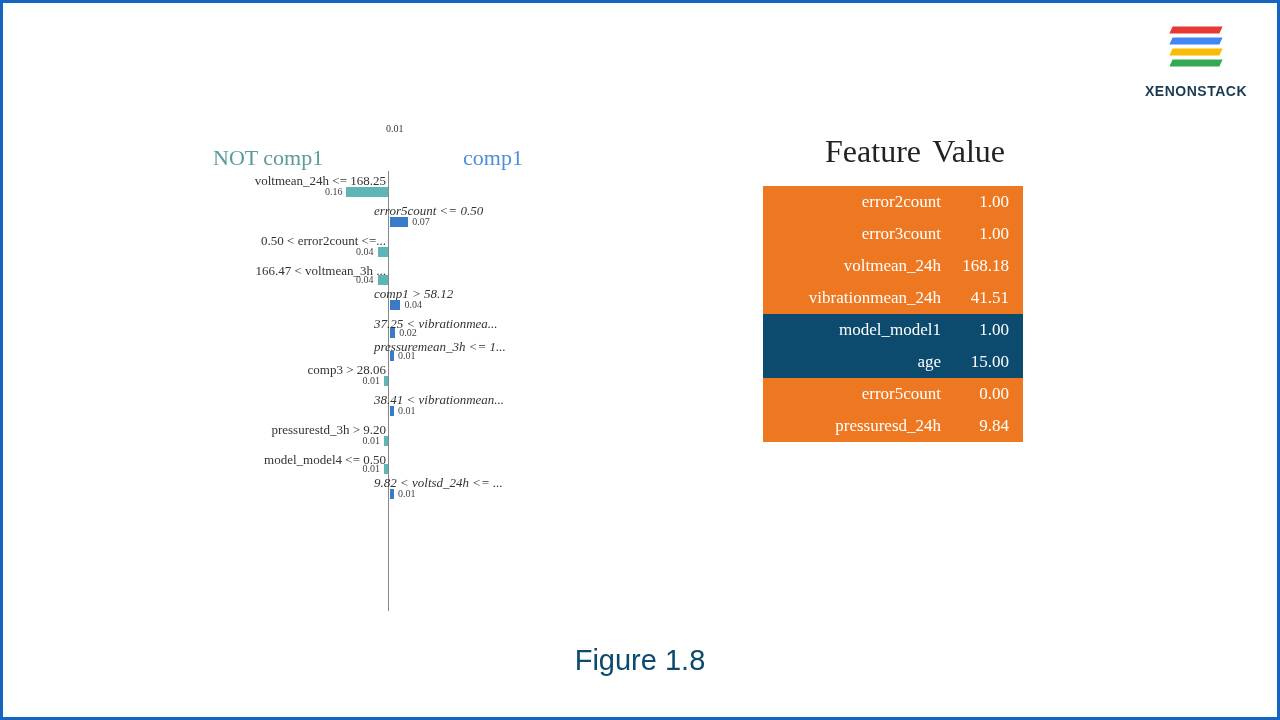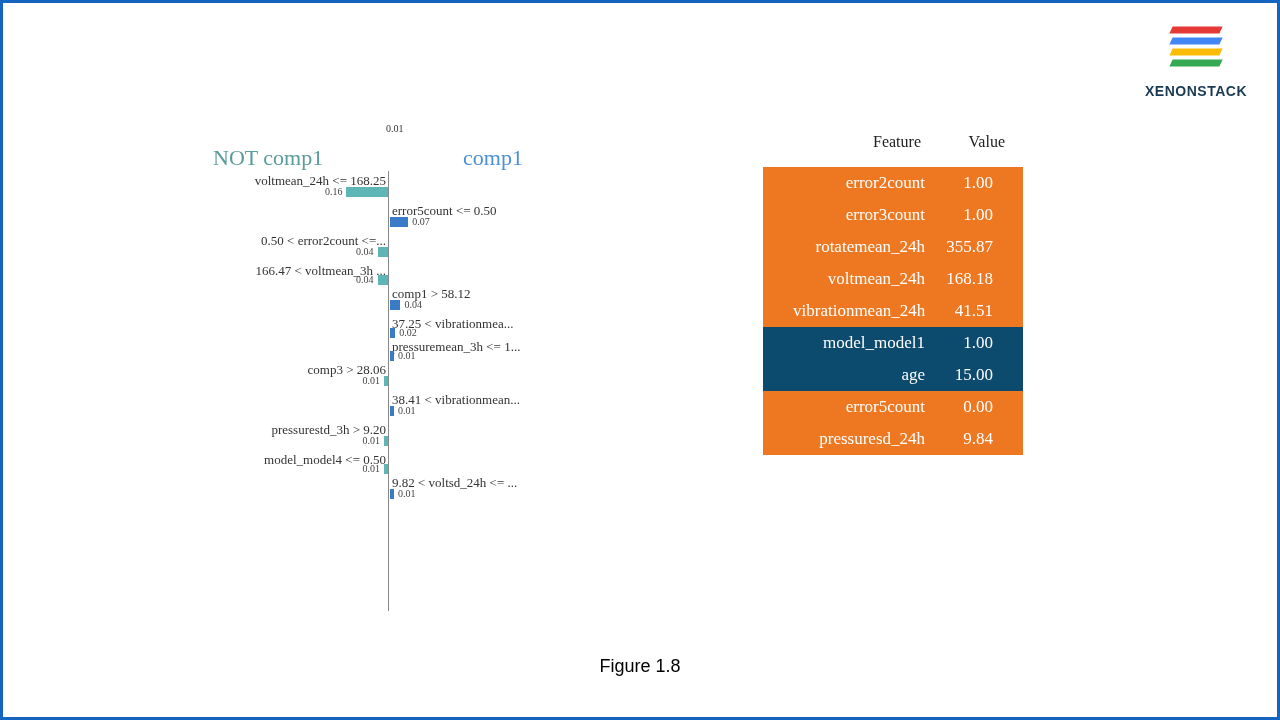--- a/index.html
+++ b/index.html
@@ -108,64 +108,64 @@
     top: 14px;
     background: #3a7bc8;
   }
   .bar-label {
     position: absolute;
     font-size: 13px;
     color: #333;
     top: 0;
   }
   .bar-label.left { right: 217px; text-align: left; }
-  .bar-label.right { left: 209px; text-align: center; }
+  .bar-label.right { left: 191px; text-align: center; font-style: italic; }
   .bar-value {
     position: absolute;
     font-size: 10px;
     color: #444;
     top: 13px;
   }
   .bar-value.left { right: 217px; text-align: right; }
   .bar-value.right { left: 209px; text-align: left; }
   .bar-row.compact { height: 23px; }
   .bar-row.compact .bar { top: 12px; }
   .bar-row.compact .bar-value { top: 11px; }
 
   .feature-table {
     width: 260px;
     font-size: 17px;
   }
   .ft-head {
     display: flex;
     padding: 10px 18px 16px;
     color: #222;
-    font-size: 16px;
+    font-size: 32px;
   }
   .ft-head .hf { flex: 1; text-align: right; padding-right: 6px; }
   .ft-head .hv { width: 78px; text-align: right; }
   .ft-row {
     display: flex;
-    padding: 6px 30px;
+    padding: 6px 14px;
     color: #fff;
   }
   .ft-row.orange { background: #ee7822; }
   .ft-row.teal   { background: #0c4a6e; }
   .ft-row .rf { flex: 1; text-align: right; padding-right: 10px; }
   .ft-row .rv { width: 58px; text-align: right; }
 
   .caption {
     position: absolute;
     bottom: 40px;
     left: 0;
     right: 0;
     text-align: center;
     font-family: Arial, sans-serif;
-    font-size: 18px;
-    color: #000000;
+    font-size: 29px;
+    color: #0c4a6e;
     font-weight: 300;
   }
 </style>
 </head>
 <body>
 
 <div class="logo">
   <div class="logo-stack">
     <div class="logo-layer" style="top:0;background:#e53935;"></div>
     <div class="logo-layer" style="top:11px;background:#4285f4;"></div>
@@ -256,24 +256,20 @@
     <div id="ft-body">
         <div class="ft-row orange">
           <div class="rf">error2count</div>
           <div class="rv">1.00</div>
         </div>
         <div class="ft-row orange">
           <div class="rf">error3count</div>
           <div class="rv">1.00</div>
         </div>
         <div class="ft-row orange">
-          <div class="rf">rotatemean_24h</div>
-          <div class="rv">355.87</div>
-        </div>
-        <div class="ft-row orange">
           <div class="rf">voltmean_24h</div>
           <div class="rv">168.18</div>
         </div>
         <div class="ft-row orange">
           <div class="rf">vibrationmean_24h</div>
           <div class="rv">41.51</div>
         </div>
         <div class="ft-row teal">
           <div class="rf">model_model1</div>
           <div class="rv">1.00</div>

